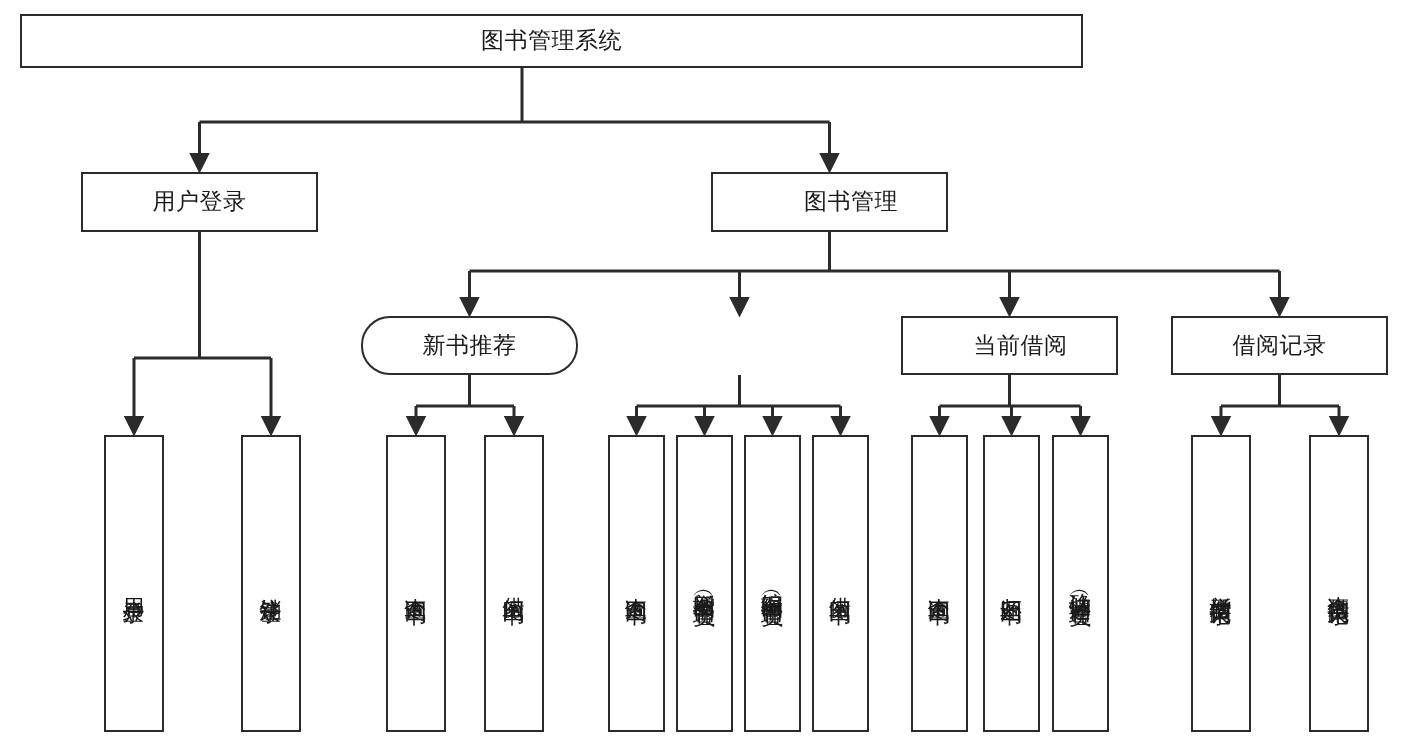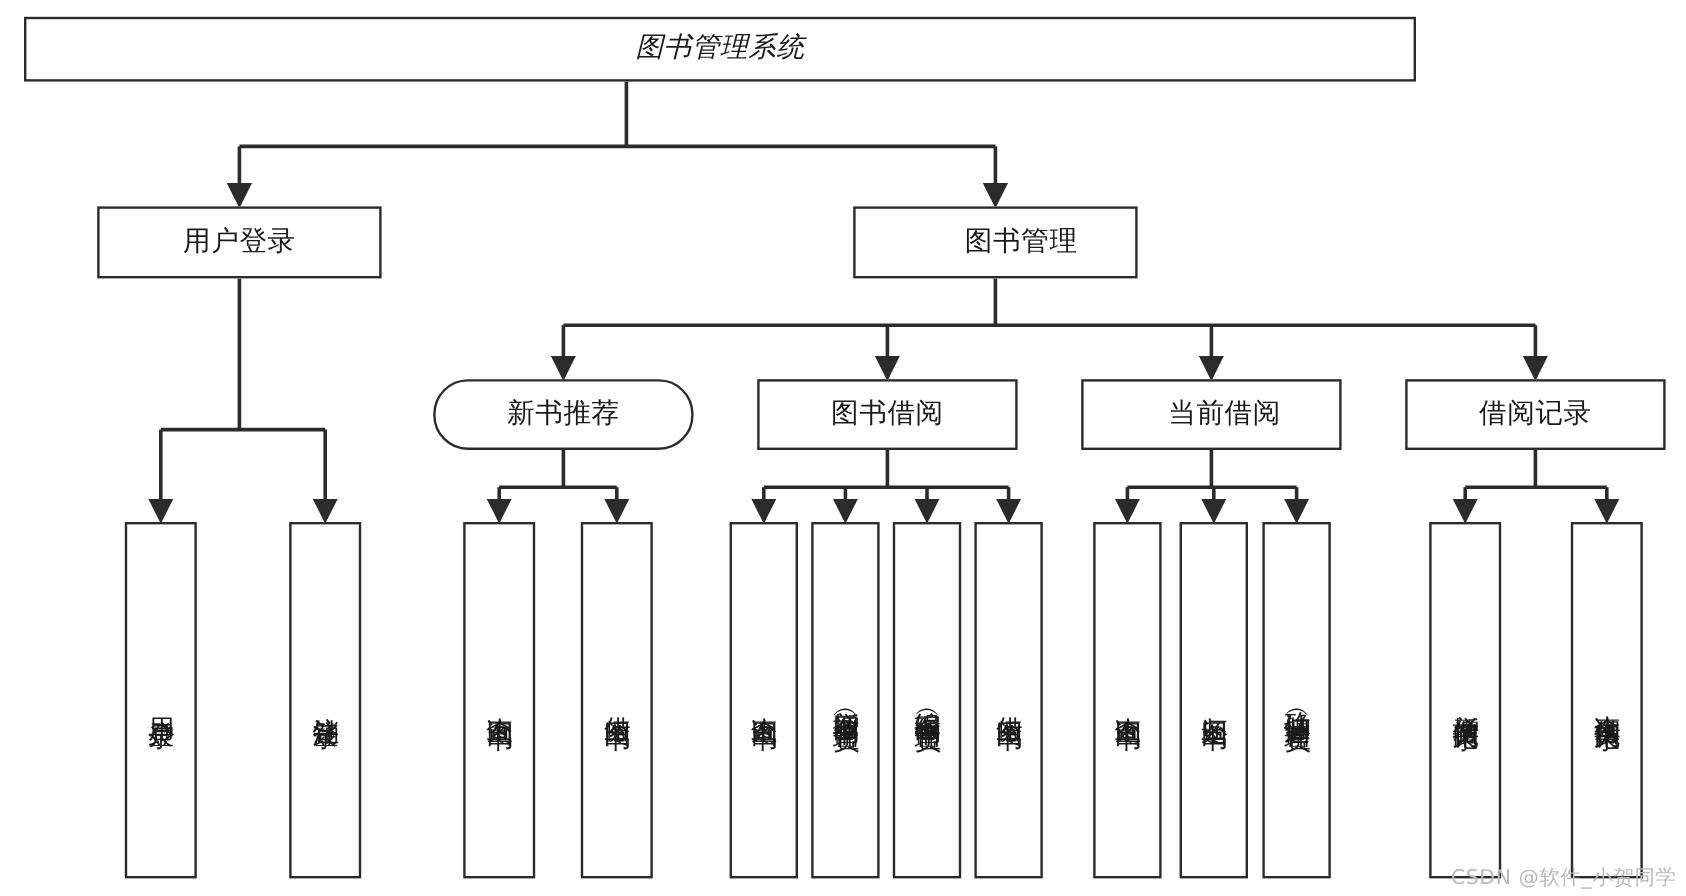--- a/index.html
+++ b/index.html
@@ -110,36 +110,33 @@
         <line x1="939.5" y1="406" x2="939.5" y2="433" marker-end="url(#arrow)"></line>
         <line x1="1011.5" y1="406" x2="1011.5" y2="433" marker-end="url(#arrow)"></line>
         <line x1="1080.5" y1="406" x2="1080.5" y2="433" marker-end="url(#arrow)"></line>
         <line x1="1279.5" y1="375" x2="1279.5" y2="406"></line>
         <line x1="1221" y1="406" x2="1339" y2="406"></line>
         <line x1="1221" y1="406" x2="1221" y2="433" marker-end="url(#arrow)"></line>
         <line x1="1339" y1="406" x2="1339" y2="433" marker-end="url(#arrow)"></line>
       </g>
   </svg>
 
-  <div class="node" style="left: 20px; top: 14px; width: 1160px; height: 54px; font-style: italic;">
+  <div class="node" style="left: 20px; top: 14px; width: 1063px; height: 54px;">
     <span class="lbl">图书管理系统</span>
   </div>
 
   <div class="node" style="left: 81px; top: 172px; width: 237px; height: 60px;">
     <span class="lbl">用户登录</span>
   </div>
   <div class="node" style="left: 711px; top: 172px; width: 237px; height: 60px; padding-left: 43px;">
     <span class="lbl">图书管理</span>
   </div>
 
   <div class="node" style="left: 361px; top: 316px; width: 217px; height: 59px; border-radius: 29px;">
     <span class="lbl">新书推荐</span>
-  </div>
-  <div class="node" style="left: 631px; top: 316px; width: 217px; height: 59px;">
-    <span class="lbl">图书借阅</span>
   </div>
   <div class="node" style="left: 901px; top: 316px; width: 217px; height: 59px; padding-left: 22px;">
     <span class="lbl">当前借阅</span>
   </div>
   <div class="node" style="left: 1171px; top: 316px; width: 217px; height: 59px; text-align: center;">
     <span class="lbl">借阅记录</span>
   </div>
 
   <div class="node leaf" style="left: 104px; top: 435px; width: 60px; height: 297px;">
     <span class="lbl">用户登录</span>
@@ -174,14 +171,13 @@
   <div class="node leaf" style="left: 1052px; top: 435px; width: 57px; height: 297px;">
     <span class="lbl">确认归还（管理员）</span>
   </div>
   <div class="node leaf" style="left: 1191px; top: 435px; width: 60px; height: 297px;">
     <span class="lbl">新增借阅记录</span>
   </div>
   <div class="node leaf" style="left: 1309px; top: 435px; width: 60px; height: 297px;">
     <span class="lbl">查询借阅记录</span>
   </div>
 
-  <div class="watermark">CSDN @软件_小贺同学</div>
 </div>
 
 </body></html>

